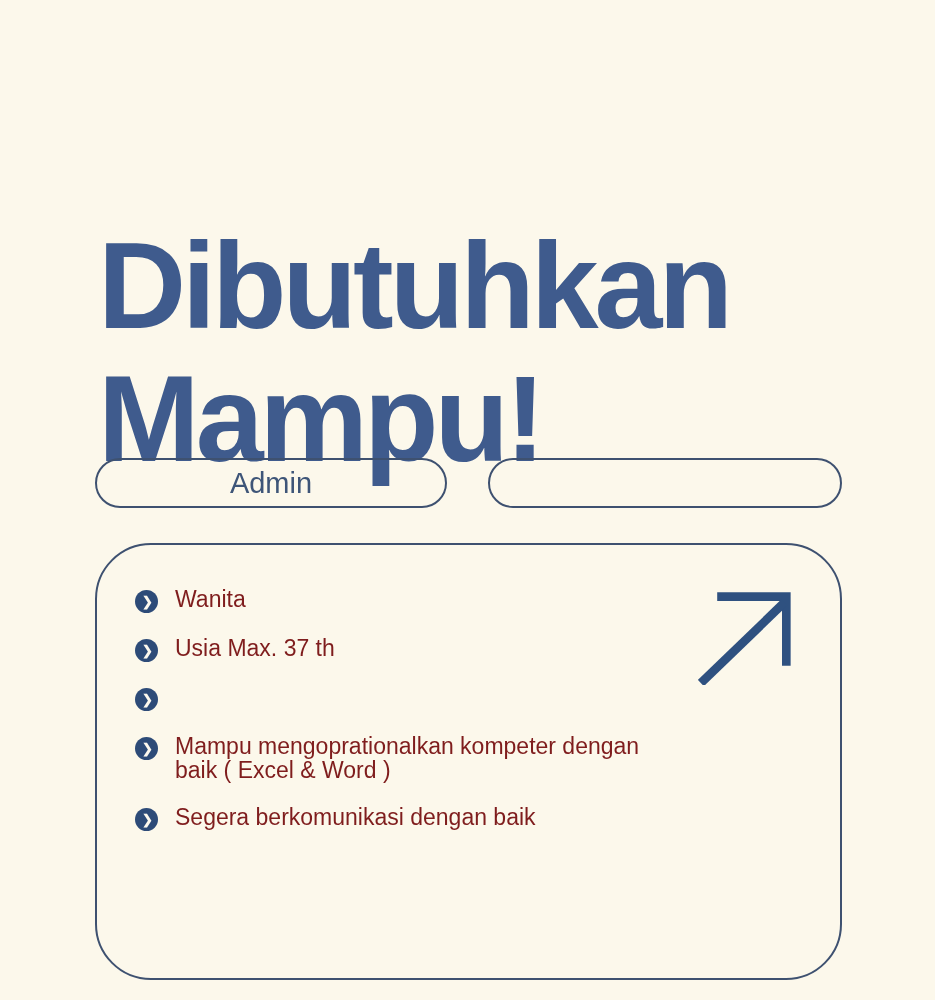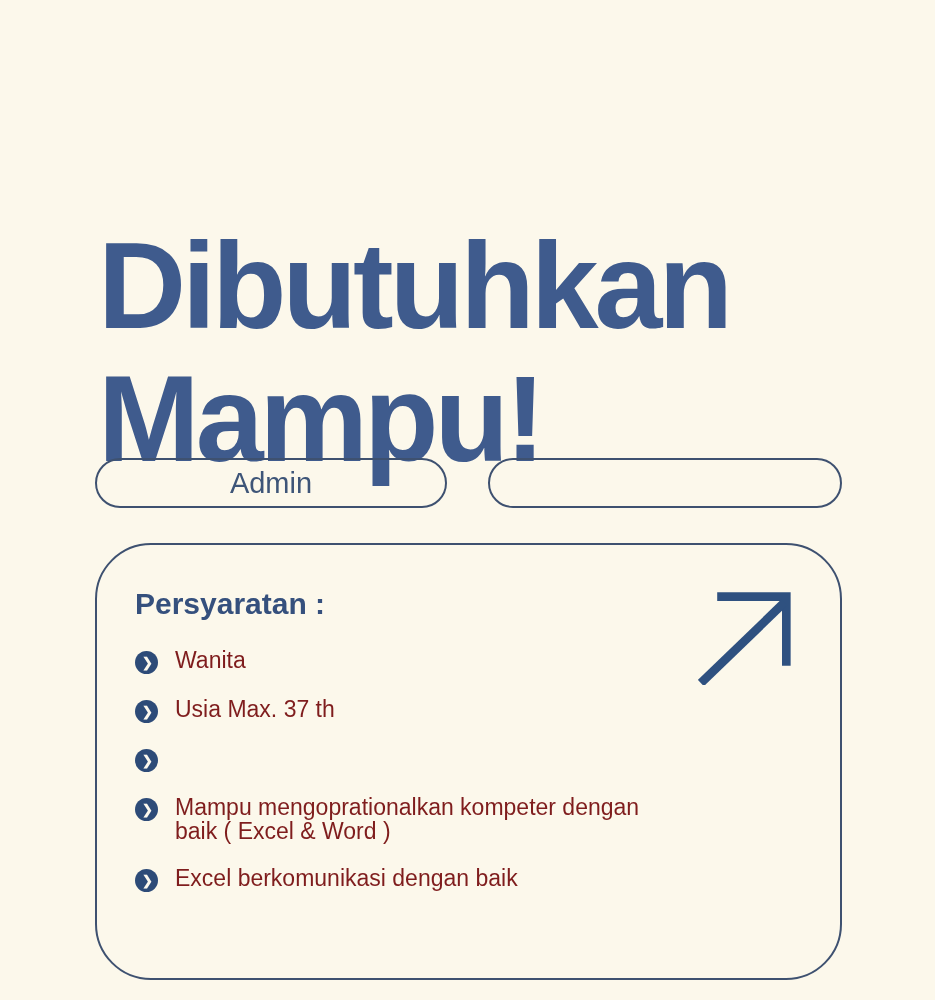--- a/index.html
+++ b/index.html
@@ -112,21 +112,20 @@
     <span class="line">Dibutuhkan</span>
     <span class="line">Mampu!</span>
   </h1>
 
   <div class="pills">
     <div class="pill pill-left">Admin</div>
     <div class="pill pill-right"></div>
   </div>
 
   <div class="card">
-    <h2 class="card-heading">Persyaratan :</h2>
 
     <svg class="arrow" viewBox="0 0 100 100" aria-hidden="true">
       <path d="M20 8 H92 V80" fill="none" stroke="#2f5180" stroke-width="9"></path>
       <path d="M3 98 L90 14" fill="none" stroke="#2f5180" stroke-width="9"></path>
     </svg>
 
     <ul class="req-list" id="req-list">
   <li class="req-item">
     <span class="bullet">
       <span class="chev">❯</span>
@@ -151,18 +150,18 @@
     <span class="bullet">
       <span class="chev">❯</span>
     </span>
     <span class="req-text">Mampu mengoprationalkan kompeter dengan baik ( Excel &amp; Word )</span>
   </li>
 
   <li class="req-item">
     <span class="bullet">
       <span class="chev">❯</span>
     </span>
-    <span class="req-text">Excel berkomunikasi dengan baik</span>
+    <span class="req-text">Segera berkomunikasi dengan baik</span>
   </li>
 </ul>
   </div>
 
 </div>
 
 </body></html>

